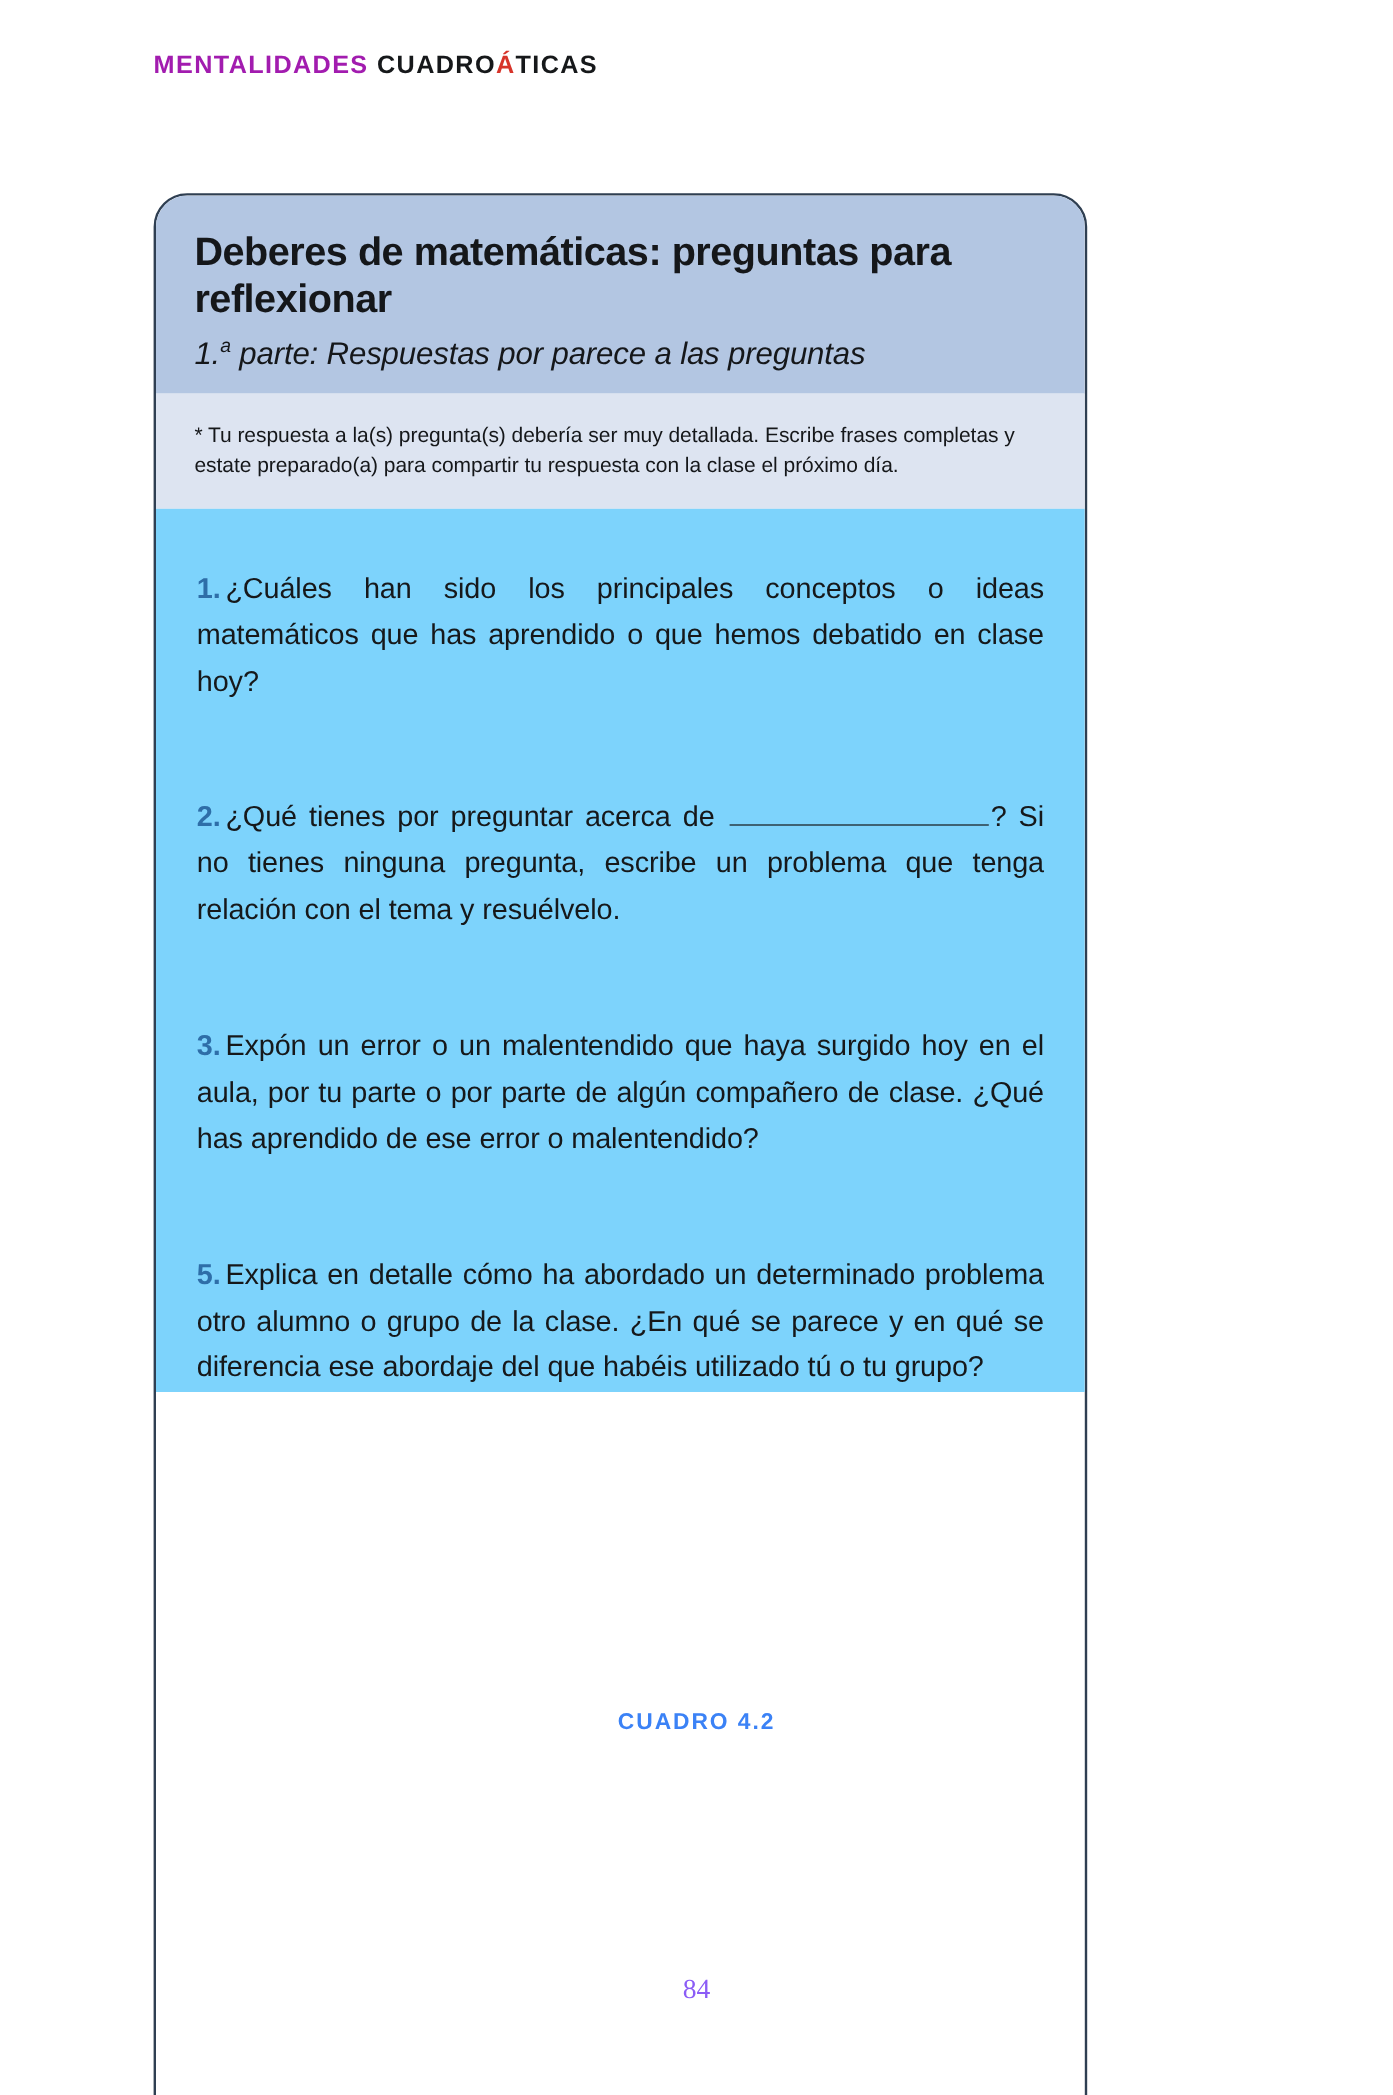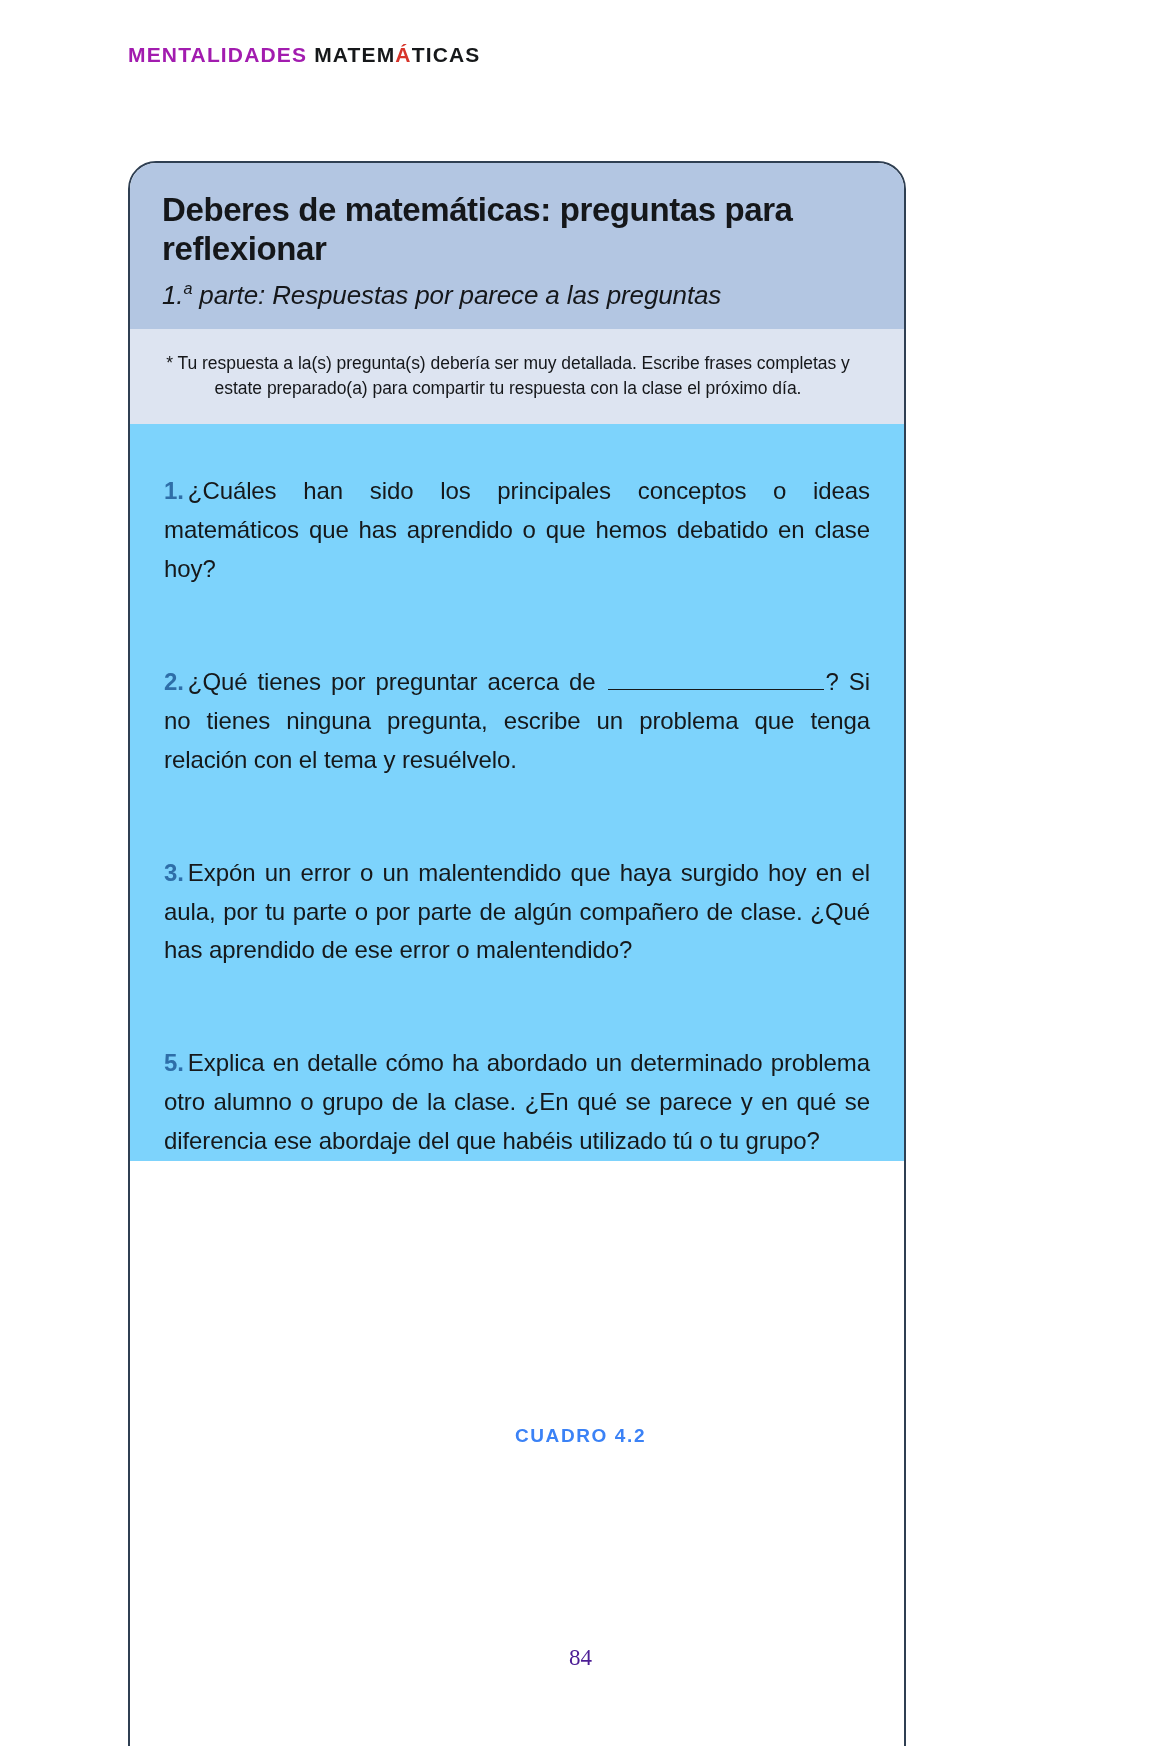--- a/index.html
+++ b/index.html
@@ -73,21 +73,20 @@
     font-style: italic;
   }
 
   .card-note {
     background: #dde4f1;
     padding: 22px 50px 24px 32px;
     font-size: 17.5px;
     line-height: 1.42;
     color: #15171a;
     letter-spacing: -0.002em;
-    text-align: center;
   }
   .card-note p { margin: 0; }
 
   .card-body {
     background: #7dd3fc;
     padding: 34px 34px 0 34px;
   }
 
   .question {
     font-size: 24px;
@@ -126,28 +125,28 @@
     color: #3b82f6;
   }
   .folio {
     position: absolute;
     left: 0;
     top: 1645px;
     width: 100%;
     text-align: center;
     font-family: "Liberation Serif", serif;
     font-size: 23px;
-    color: #4c1d95;
+    color: #8b5cf6;
   }
 </style>
 </head>
 <body>
 
 <div class="brand">
-  <span class="b-teal">MENTALIDADES</span><span>&nbsp;</span><span class="b-dark">MATEM</span><span class="b-red">Á</span><span class="b-dark">TICAS</span>
+  <span class="b-teal">MENTALIDADES</span><span>&nbsp;</span><span class="b-dark">CUADRO</span><span class="b-red">Á</span><span class="b-dark">TICAS</span>
 </div>
 
 <div class="card">
 
   <div class="card-header">
     <h1 class="card-title">Deberes de matemáticas: preguntas para reflexionar</h1>
     <p class="card-subtitle"><span>1.</span><span class="ordinal">a</span><span> parte: Respuestas por parece a las preguntas</span></p>
   </div>
 
   <div class="card-note">

